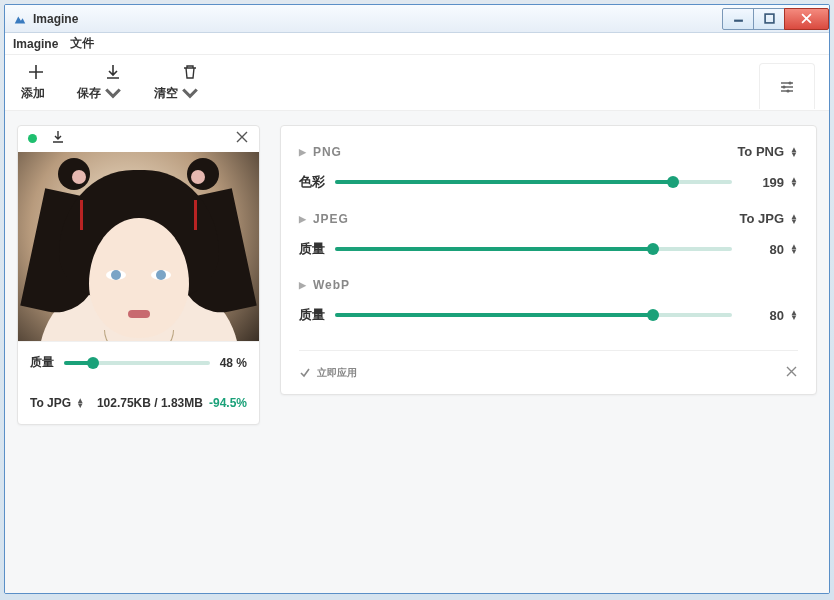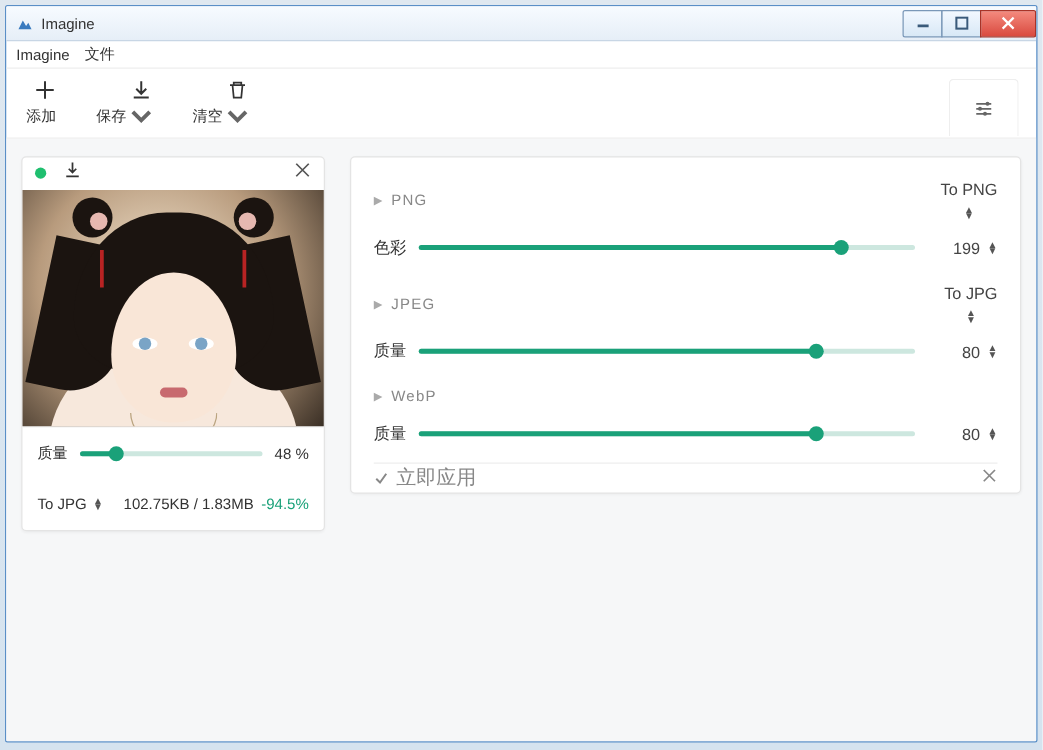--- a/index.html
+++ b/index.html
@@ -1,17 +1,17 @@
 <!DOCTYPE html>
 <html><head>
 <meta charset="utf-8">
 <style>
   * { box-sizing: border-box; margin: 0; padding: 0; font-family: "Segoe UI", Arial, sans-serif; }
   body { width: 834px; height: 600px; background: linear-gradient(#dfe8f0, #d5e3ef); position: relative; }
-  .window { position: absolute; top: 4px; left: 4px; right: 4px; bottom: 6px; background: #fff; border: 1px solid #5a8fc7; border-radius: 2px; display: flex; flex-direction: column; overflow: hidden; }
+  .window { position: absolute; top: 4px; left: 4px; right: 4px; bottom: 6px; background: #fff; border: 1px solid #5a8fc7; border-radius: 2px; display: flex; flex-direction: column; overflow: hidden; font-weight: bold; }
   .titlebar { height: 28px; background: linear-gradient(#f7fbff, #e6eef7); display: flex; align-items: center; padding-left: 8px; border-bottom: 1px solid #c8d6e5; }
   .titlebar-icon { width: 14px; height: 14px; margin-right: 6px; }
   .titlebar-title { font-size: 12px; color: #333; flex: 1; }
   .wincontrols { display: flex; height: 22px; margin-right: 0; }
   .winbtn { width: 32px; height: 22px; border: 1px solid #7a98b8; background: linear-gradient(#f2f8ff, #d8e8f6); display: flex; align-items: center; justify-content: center; margin-left: -1px; }
   .winbtn.min { border-top-left-radius: 2px; border-bottom-left-radius: 2px; }
   .winbtn.close { background: linear-gradient(#f48a7e, #d94a3f); border-color: #a83327; border-top-right-radius: 2px; border-bottom-right-radius: 2px; width: 45px; }
   .winbtn svg { width: 11px; height: 11px; }
   .menubar { height: 22px; display: flex; align-items: center; padding: 0 8px; gap: 12px; border-bottom: 1px solid #eee; font-size: 12px; color: #333; }
   .menubar span { cursor: default; }
@@ -53,26 +53,26 @@
   .slider { flex: 1; margin: 0 10px; height: 4px; background: #cde7df; border-radius: 2px; position: relative; }
   .slider .fill { position: absolute; left: 0; top: 0; height: 100%; background: #1aa179; border-radius: 2px; }
   .slider .knob { position: absolute; top: 50%; transform: translate(-50%,-50%); width: 12px; height: 12px; background: #1aa179; border-radius: 50%; }
   .format-sel { display: flex; align-items: center; gap: 5px; font-size: 12px; }
   .updown { display:flex; flex-direction:column; line-height:5px; font-size:8px; color:#555; }
   .sizes { margin-left: auto; font-size: 12px; color: #333; }
   .pct { font-size: 12px; color: #1aa179; margin-left: 6px; }
   .panel { flex: 1; background: #fff; border: 1px solid #e4e4e4; border-radius: 4px; padding: 12px 18px 0 18px; display: flex; flex-direction: column; height: 270px; box-shadow: 0 1px 2px rgba(0,0,0,0.04);}
   .section-head { display: flex; align-items: center; font-size: 12px; color: #888; letter-spacing: 1px; padding: 6px 0; }
   .section-head .tri { margin-right: 6px; font-size: 9px; color: #aaa; }
-  .section-head .right { margin-left: auto; display:flex; align-items:center; gap:6px; color:#444; font-size:13px; letter-spacing:0;flex-direction:column; }
+  .section-head .right { margin-left: auto; display:flex; align-items:center; gap:6px; color:#444; font-size:13px; letter-spacing:0; }
   .prow { display: flex; align-items: center; font-size: 13px; color: #333; padding: 8px 0 14px 0; }
   .prow .label { width: 36px; }
   .prow .slider { flex: 1; margin: 0 18px 0 0; }
   .prow .val { width: 34px; text-align: right; color: #444; }
-  .panel-footer { margin-top: auto; height: 44px; border-top: 1px solid #eee; display: flex; align-items: center; font-size: 16px; color: #888; }
+  .panel-footer { margin-top: auto; height: 44px; border-top: 1px solid #eee; display: flex; align-items: center; font-size: 10px; color: #888; }
   .panel-footer .apply { display:flex; align-items:center; gap:6px; cursor:pointer; }
   .panel-footer .close { margin-left: auto; cursor:pointer; }
 </style>
 </head>
 <body>
 
 <div class="window">
   <div class="titlebar">
     <svg class="titlebar-icon" viewBox="0 0 16 16">
         <path d="M2 13 L6 5 L9 10 L11 7 L14 13 Z" fill="#3a7bbf"></path>

